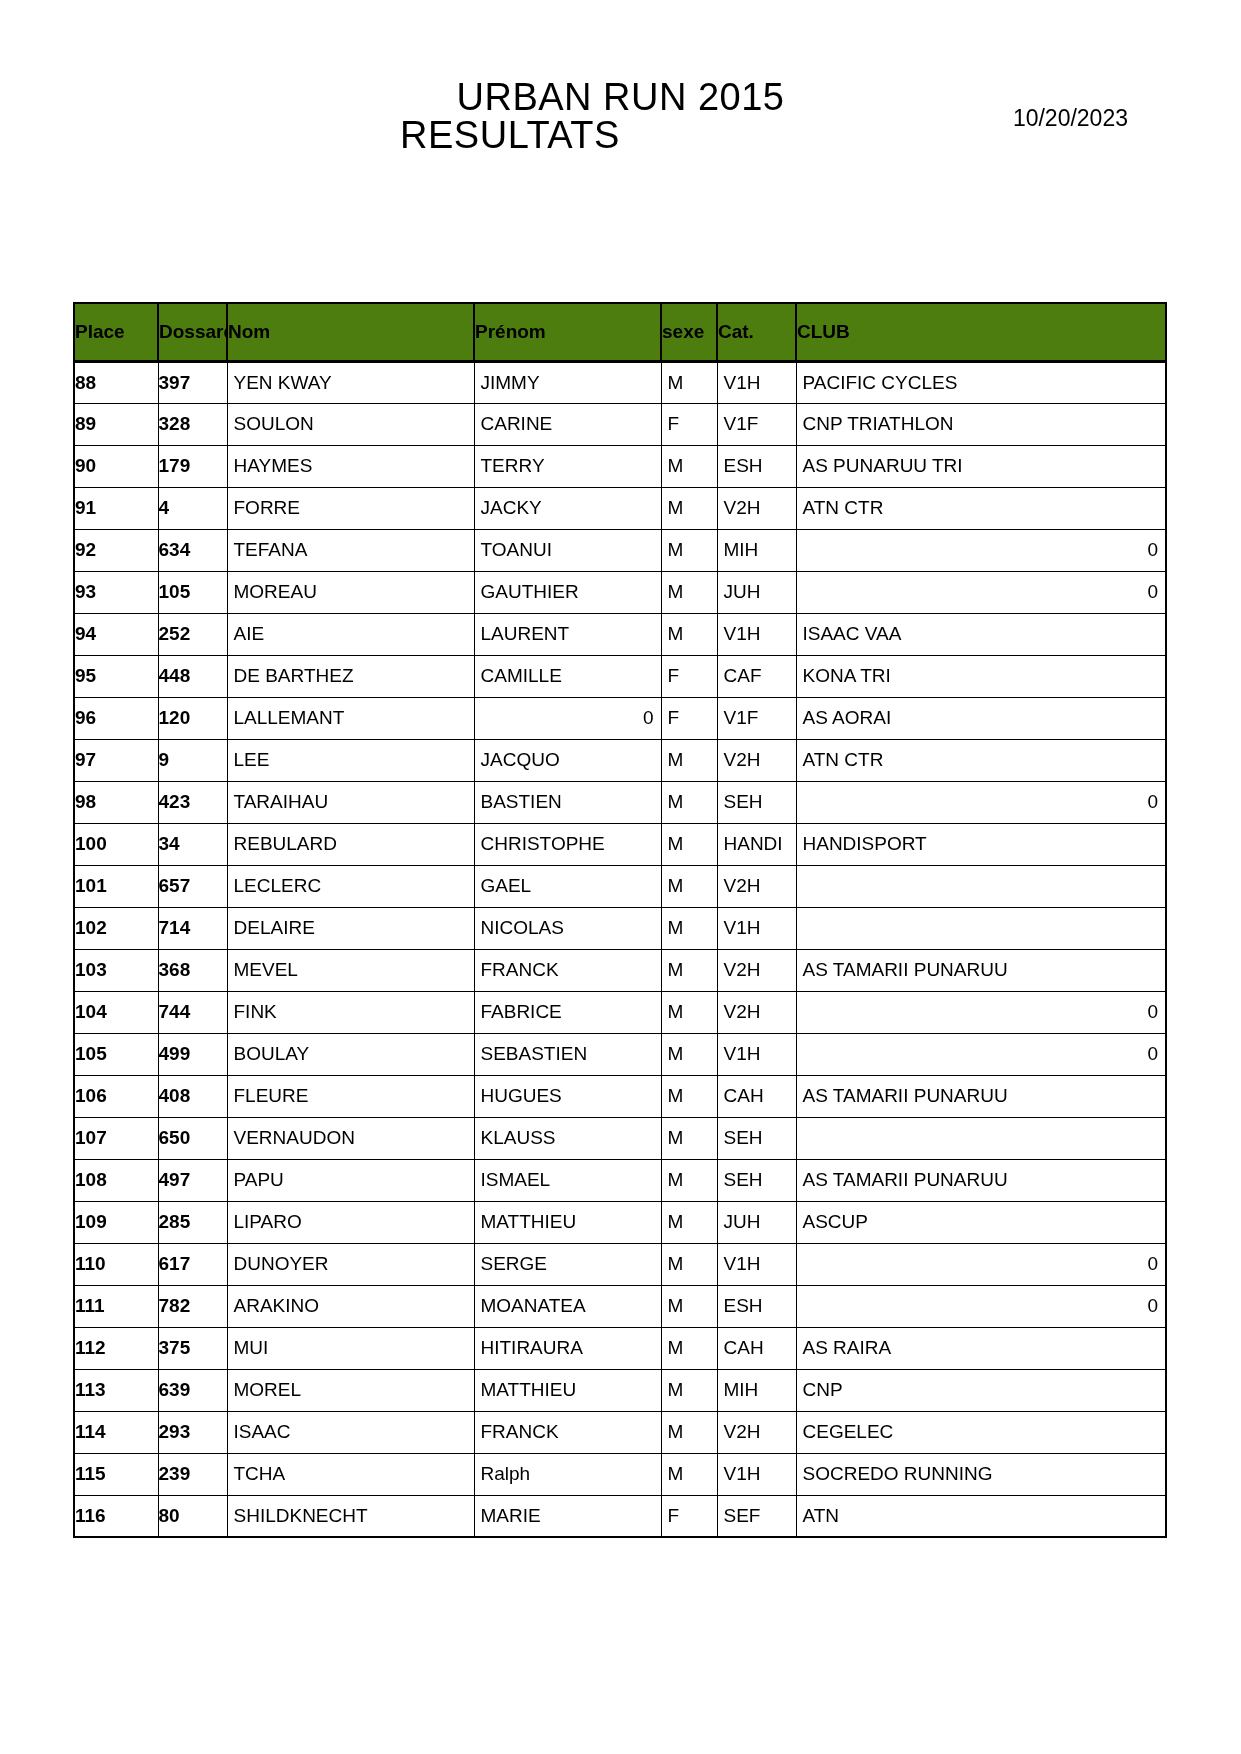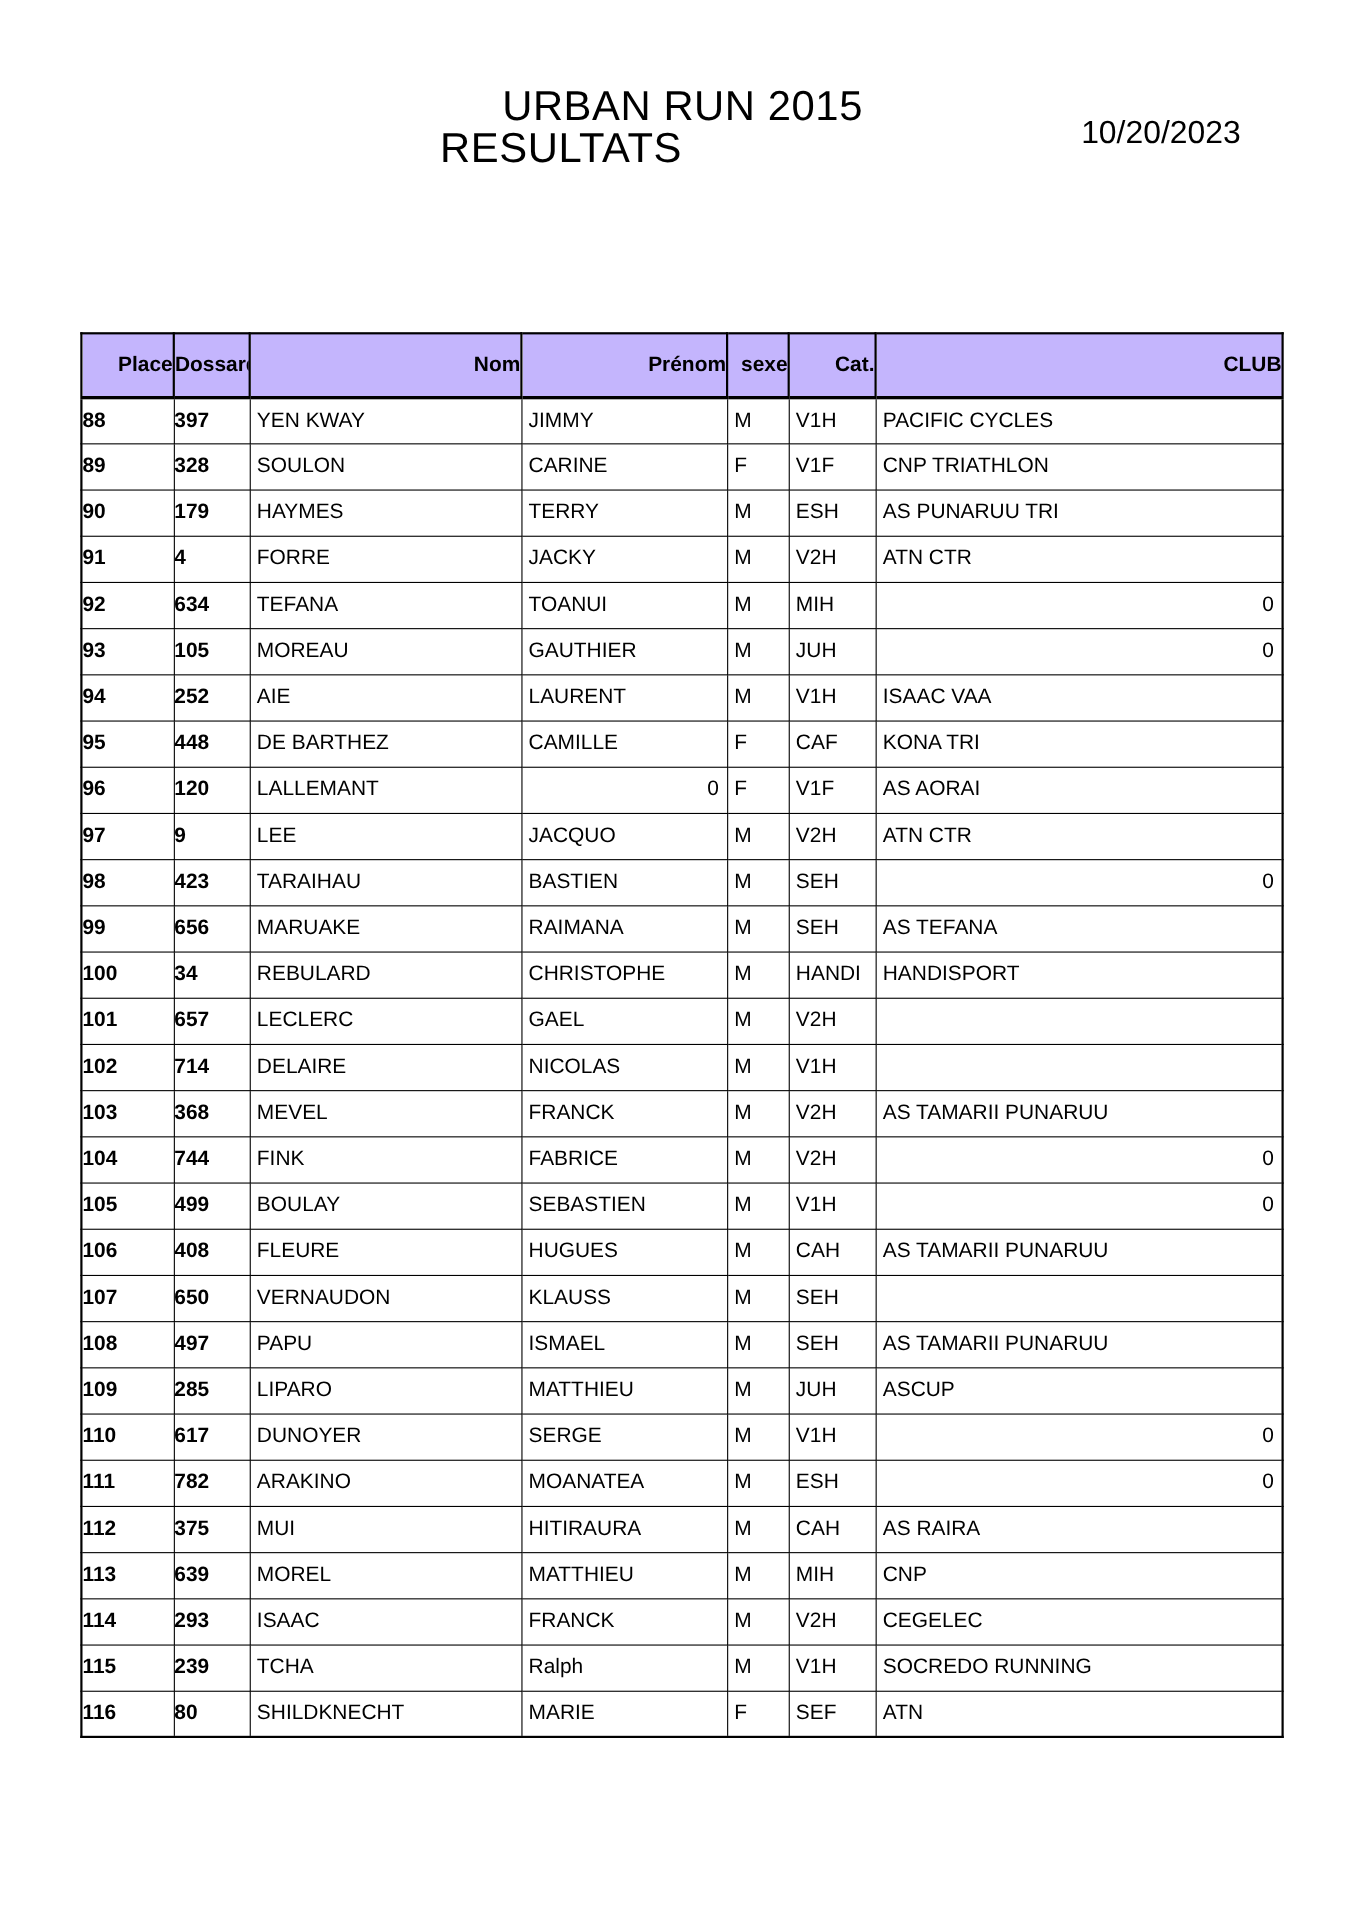--- a/index.html
+++ b/index.html
@@ -11,40 +11,40 @@
     color:#000;
   }
   .title {
     position:absolute; top:42px; left:0; width:1241px;
     text-align:center; font-size:38px; font-weight:400;
     letter-spacing:0.5px;
     margin-top:34px;
   }
   .doc-date {
     position:absolute; top:105px; right:113px;
-    font-size:29px; font-weight:400;
+    font-size:23px; font-weight:400;
   }
   .subtitle {
     position:absolute; top:114px; left:0; width:1020px;
     text-align:center; font-size:38px; font-weight:400;
     letter-spacing:0.5px;
   }
   table.results {
     position:absolute; left:73px; top:302px;
     width:1092px;
     border-collapse:collapse;
     table-layout:fixed;
     border:2.5px solid #000;
   }
   table.results th {
-    background:#c4b5fd;
+    background:#4d7c0f;
     height:58px;
     font-size:19px;
     font-weight:bold;
-    text-align:right;
+    text-align:left;
     vertical-align:middle;
     border:2px solid #000;
     border-bottom:3px solid #000;
     overflow:hidden;
     white-space:nowrap;
     padding:0;
   }
   table.results td {
     height:42px;
     font-size:19px;
@@ -181,29 +181,20 @@
       <tr>
         <td class="center bold">98</td>
         <td class="center bold">423</td>
         <td>TARAIHAU</td>
         <td>BASTIEN</td>
         <td>M</td>
         <td>SEH</td>
         <td class="right">0</td>
       </tr>
       <tr>
-        <td class="center bold">99</td>
-        <td class="center bold">656</td>
-        <td>MARUAKE</td>
-        <td>RAIMANA</td>
-        <td>M</td>
-        <td>SEH</td>
-        <td>AS TEFANA</td>
-      </tr>
-      <tr>
         <td class="center bold">100</td>
         <td class="center bold">34</td>
         <td>REBULARD</td>
         <td>CHRISTOPHE</td>
         <td>M</td>
         <td>HANDI</td>
         <td>HANDISPORT</td>
       </tr>
       <tr>
         <td class="center bold">101</td>

